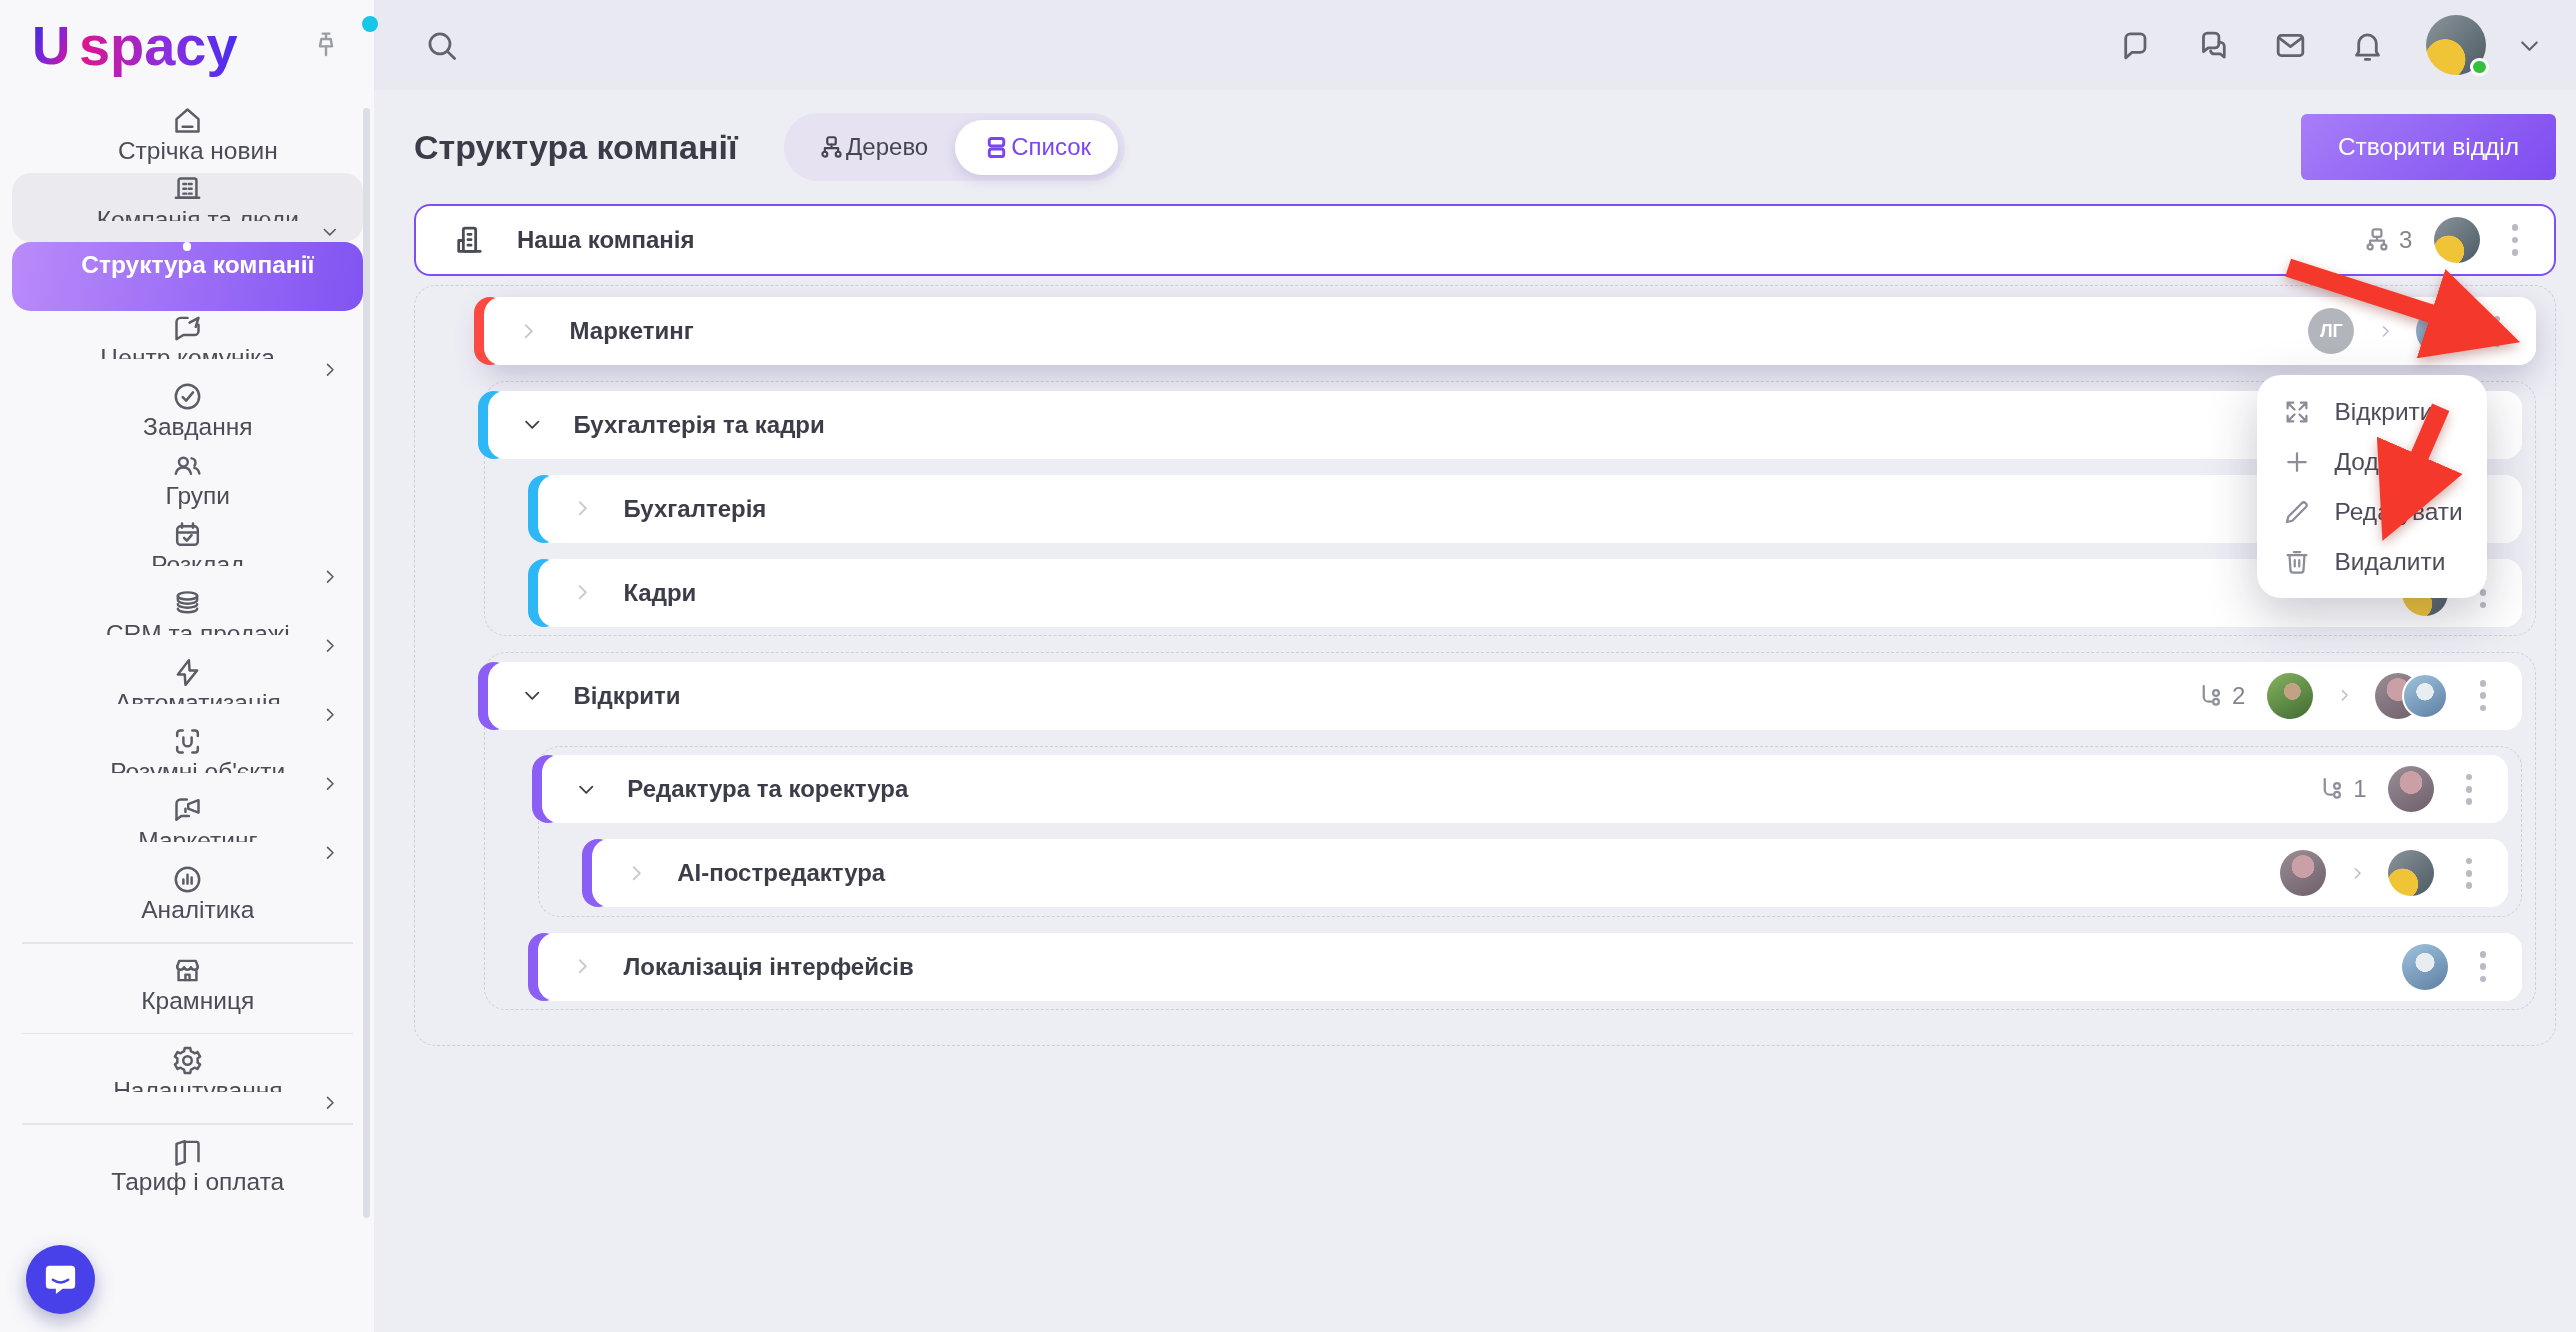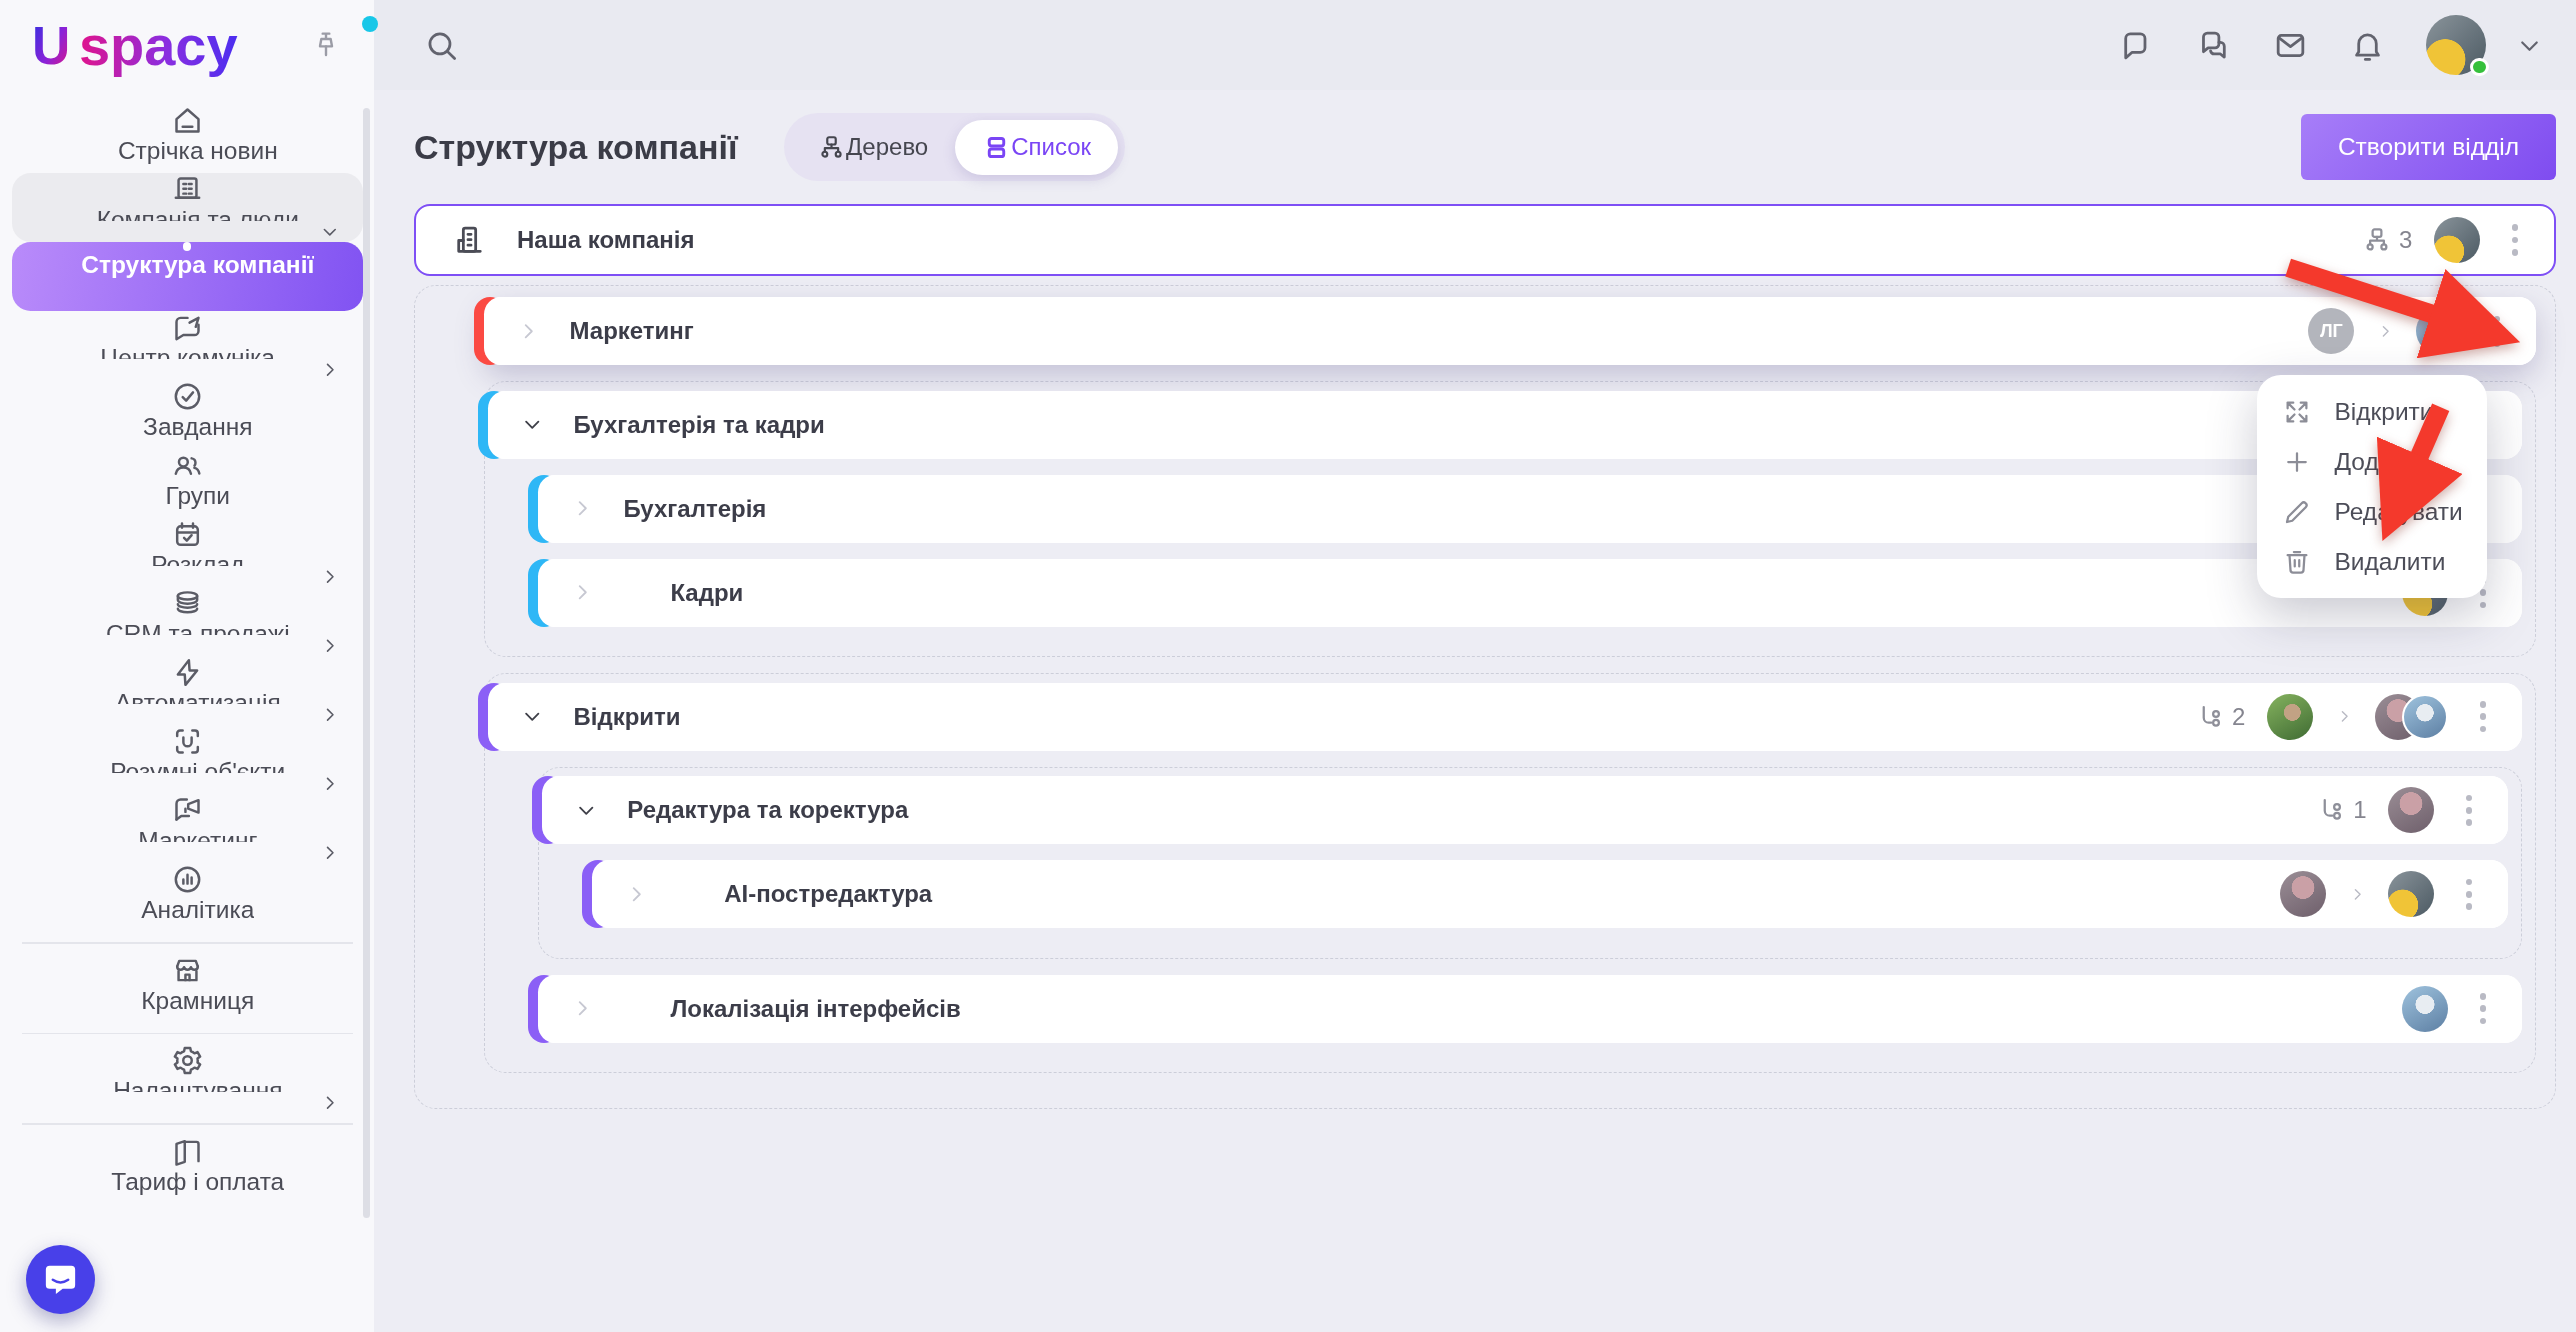--- a/index.html
+++ b/index.html
@@ -102,21 +102,21 @@
                  display:flex; align-items:center; padding:0 26px 0 35px; margin-bottom:8.6px; }
   #company-row .b-icon { width:37px; height:37px; color:#4b4c56; }
   #company-row .b-icon svg { width:37px; height:37px; }
   #company-row .row-label { margin-left:29px; }
   #company-row .row-right { margin-left:auto; }
 
   .dashed { border:1.4px dashed #ccced9; border-radius:21.6px; }
   #outer-box { padding:11.5px 18.7px 18.7px 69px; }
   .group { padding:8.6px 13px 1.4px 2.9px; margin-bottom:16px; }
   .group > .g-children { margin-left:50px; margin-top:0; }
-  .group .row:last-child { margin-bottom:28px;gap:47px; }
+  .group .row:last-child { margin-bottom:7px; }
 
   
   #ctx-menu { position:absolute; left:2257px; top:375px; width:230px; background:#fff; border-radius:24px;
               box-shadow:0 17.3px 50px rgba(40,40,70,.25); padding:11.5px 0; z-index:40; }
   .menu-item { height:50px; display:flex; align-items:center; padding:0 24.5px; cursor:pointer; }
   .menu-item .m-icon { width:30px; height:30px; color:#8c8d97; flex:none; }
   .menu-item .m-icon svg { width:30px; height:30px; }
   .menu-item .m-label { font-size:24.5px; color:#4c4d58; margin-left:23px; }
 
   

